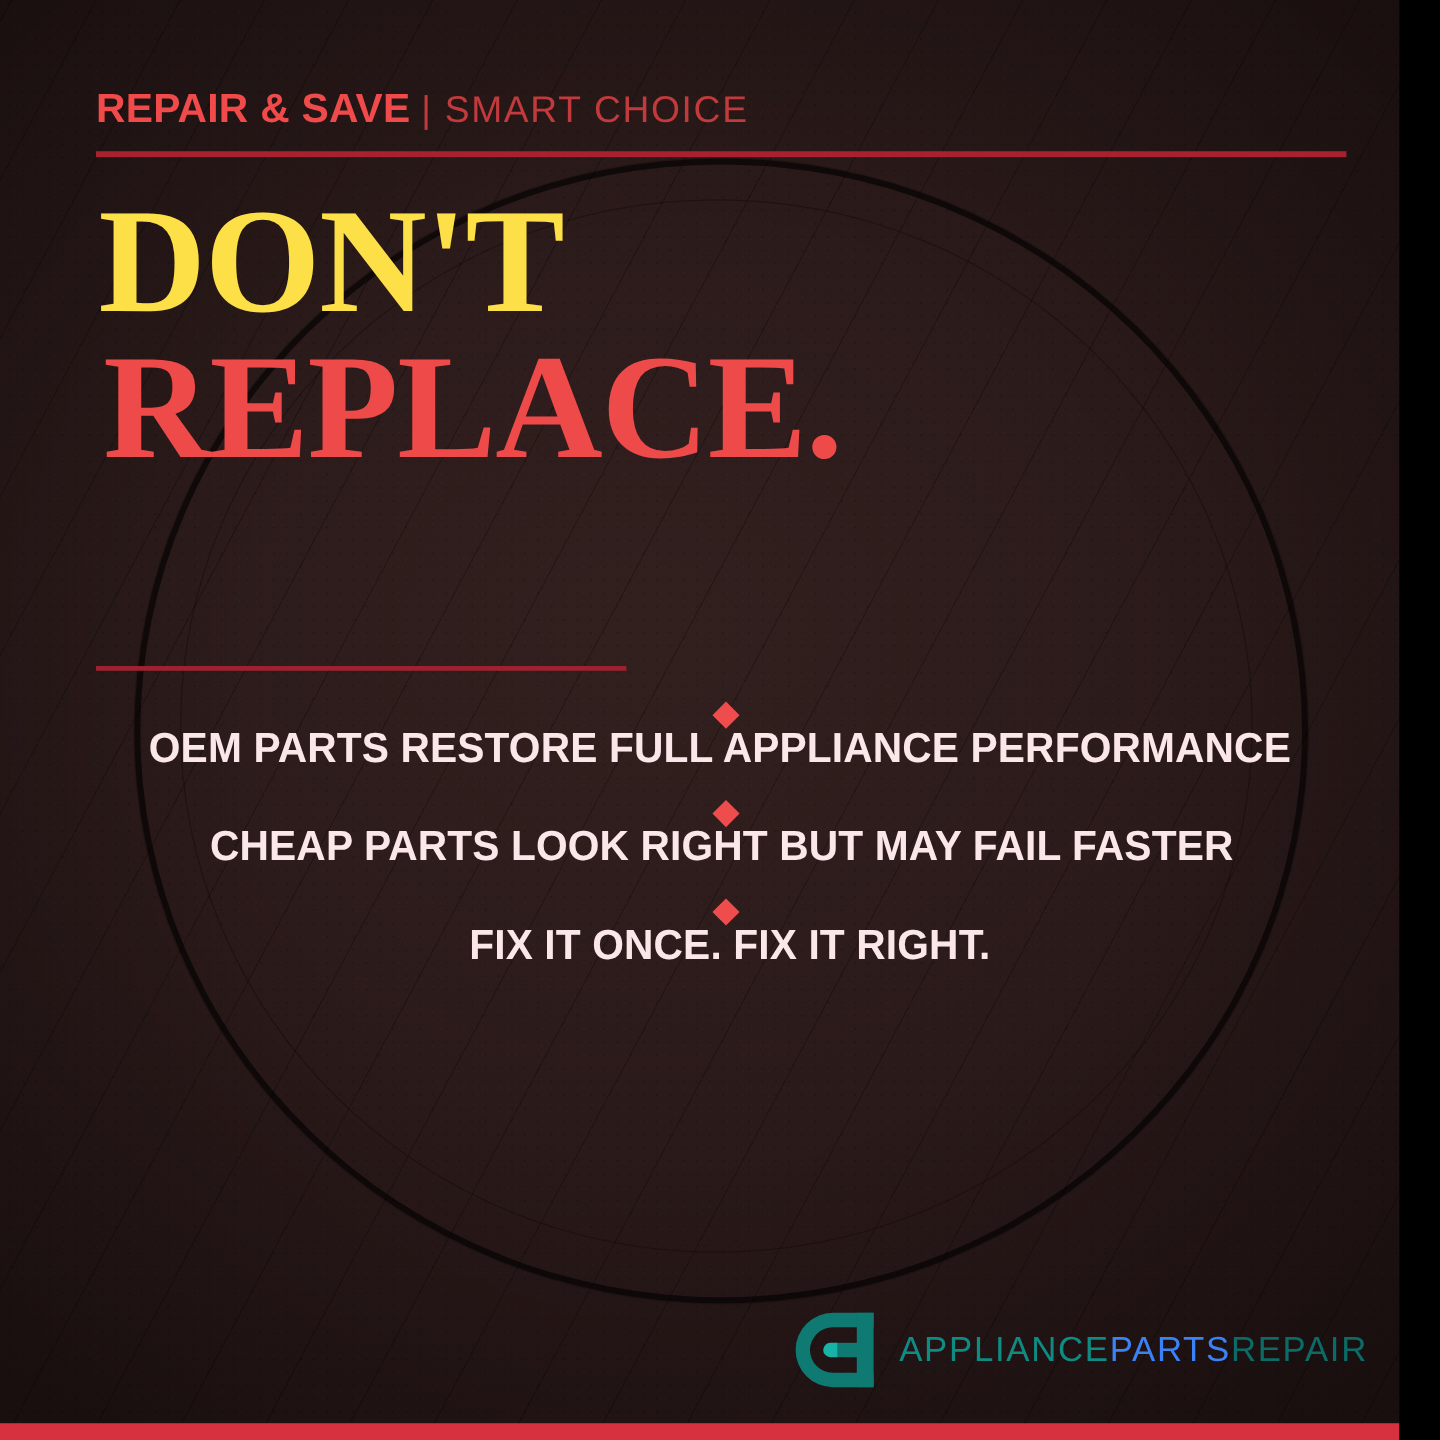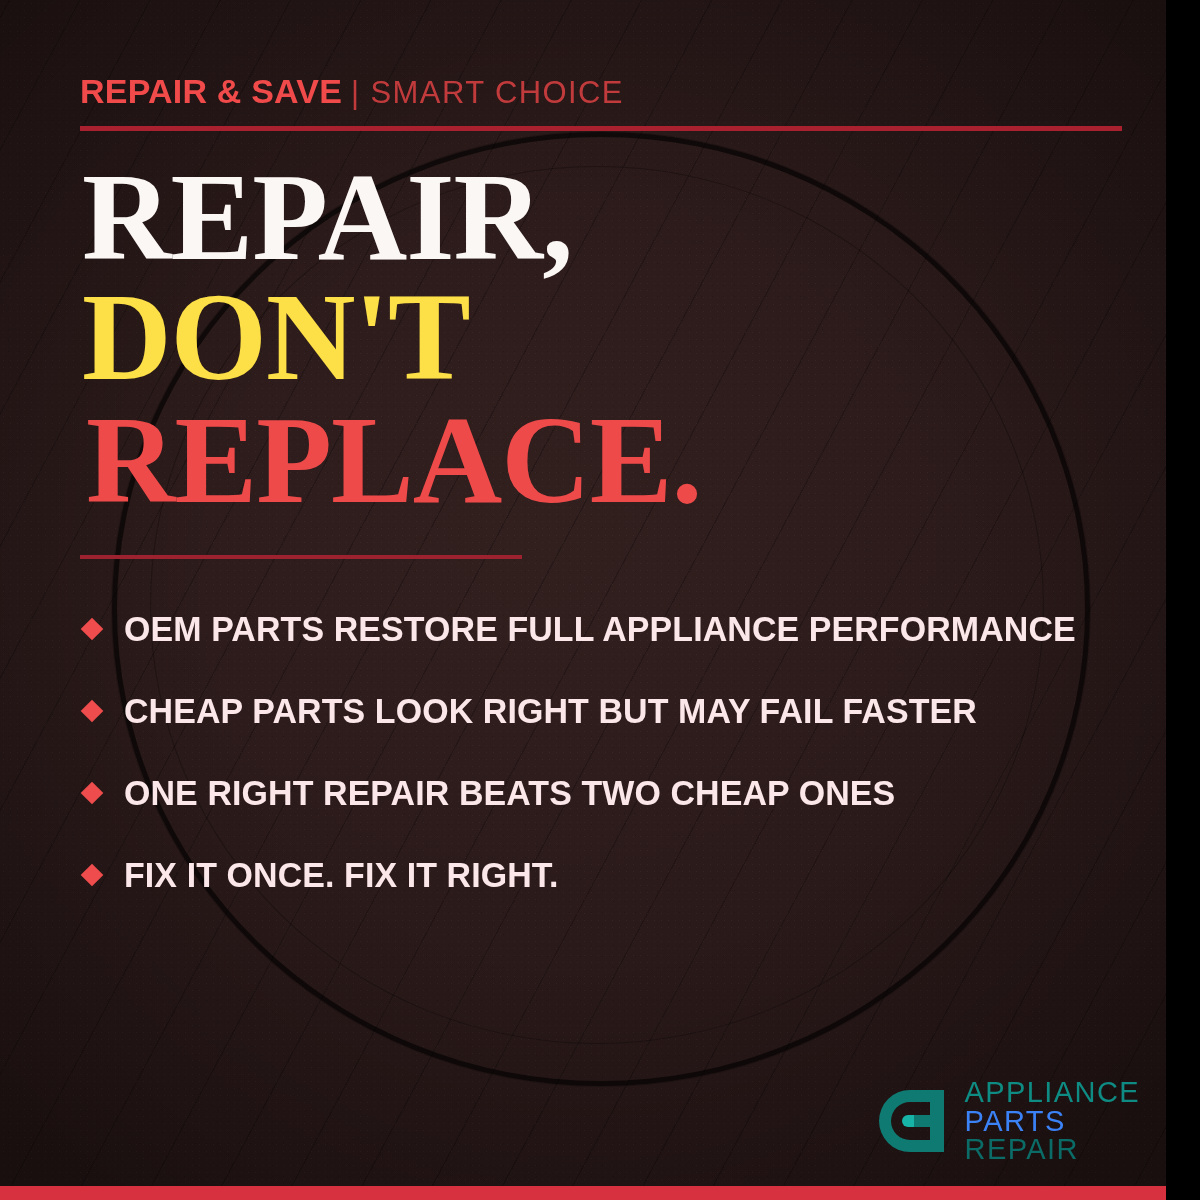--- a/index.html
+++ b/index.html
@@ -138,20 +138,21 @@
     position: absolute;
     left: 80px;
     top: 588px;
     width: 1070px;
   }
   .bullet-row {
     position: relative;
     height: 82px;
     display: flex;
     align-items: center;
+    flex-direction: column;
   }
   .bullet-diamond {
     flex: 0 0 auto;
     width: 16px;
     height: 16px;
     background: #ef4d4d;
     transform: rotate(45deg);
     margin-left: 4px;
     margin-right: 24px;
   }
@@ -171,22 +172,23 @@
     position: absolute;
     right: 26px;
     bottom: 36px;
     display: flex;
     align-items: center;
     gap: 13px;
   }
   .logo-mark { width: 78px; height: 78px; display: block; }
   .logo-words {
     display: flex;
-    flex-direction: column;
+    flex-direction: row;
     line-height: 0.99;
+    align-items: flex-end;
   }
   .logo-word {
     font-family: "Liberation Sans", sans-serif;
     font-weight: normal;
     font-size: 29px;
     letter-spacing: 1.4px;
   }
   .lw-1 { color: #0e8c83; }
   .lw-2 { color: #3b82f6; }
   .lw-3 { color: #0b6b66; }
@@ -214,43 +216,38 @@
 
   <div class="content">
 
     <div class="kicker">
       <span class="kicker-strong">REPAIR &amp; SAVE</span><span class="kicker-light">| SMART CHOICE</span>
     </div>
 
     <div class="rule-top"></div>
 
     <div class="headline">
-      <span class="hl-line hl-1">REPAIR,</span>
       <span class="hl-line hl-2">DON'T</span>
       <span class="hl-line hl-3">REPLACE.</span>
     </div>
 
     <div class="rule-mid"></div>
 
     <div class="bullets">
 
       <div class="bullet-row">
         <span class="bullet-diamond"></span>
         <span class="bullet-text">OEM PARTS RESTORE FULL APPLIANCE PERFORMANCE</span>
       </div>
 
       <div class="bullet-row">
         <span class="bullet-diamond"></span>
         <span class="bullet-text">CHEAP PARTS LOOK RIGHT BUT MAY FAIL FASTER</span>
       </div>
 
-      <div class="bullet-row">
-        <span class="bullet-diamond"></span>
-        <span class="bullet-text">ONE RIGHT REPAIR BEATS TWO CHEAP ONES</span>
-      </div>
 
       <div class="bullet-row">
         <span class="bullet-diamond"></span>
         <span class="bullet-text">FIX IT ONCE. FIX IT RIGHT.</span>
       </div>
 
     </div>
 
     <div class="logo">
       <svg class="logo-mark" viewBox="0 0 78 78">

